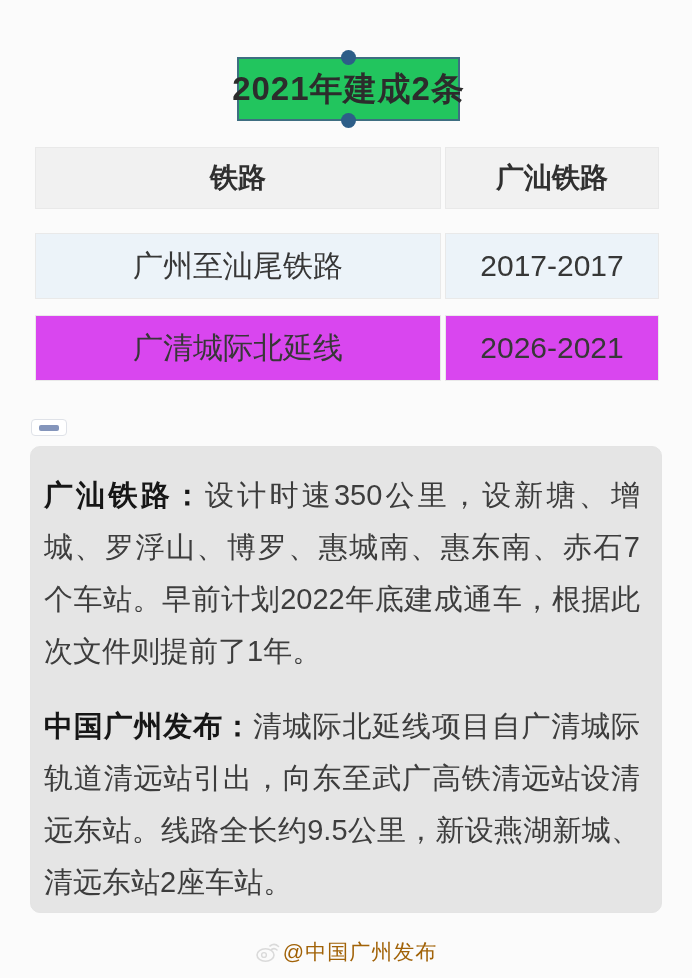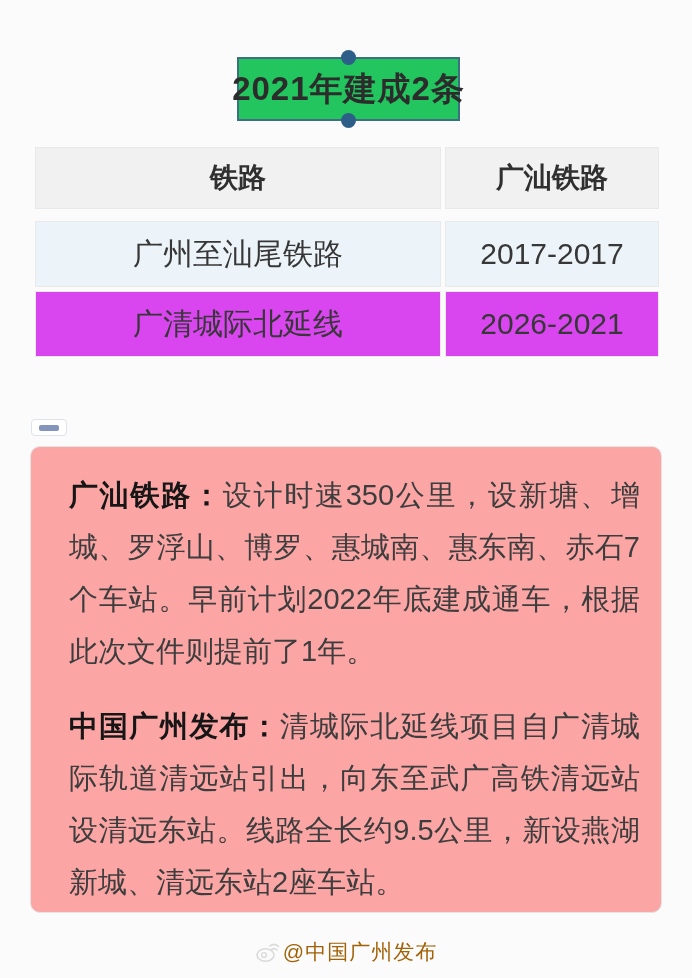--- a/index.html
+++ b/index.html
@@ -39,21 +39,21 @@
   .dot.top { top: -9px; }
   .dot.bottom { bottom: -9px; }
 
   
   .rail-table {
     position: absolute;
     left: 35px; top: 147px;
     width: 624px;
     display: flex;
     flex-direction: column;
-    gap: 4px;
+    gap: 16px;
   }
   .t-row {
     display: flex;
     gap: 4px;
   }
   .t-cell {
     display: flex; align-items: center; justify-content: center;
     border: 1px solid #e9e9e9;
     font-size: 30px;
     color: #373737;
@@ -79,24 +79,24 @@
     width: 20px; height: 6px;
     border-radius: 2px;
     background: #8495bb;
   }
 
   
   .note-card {
     position: absolute;
     left: 30px; top: 446px;
     width: 632px; height: 467px;
-    background: #fca5a5;
+    background: #e5e5e5;
     border: 1px solid #e4e4e4;
     border-radius: 10px;
-    padding: 22px 21px 0 38px;
+    padding: 22px 21px 0 13px;
   }
   .note-para {
     font-size: 29px;
     line-height: 52px;
     color: #3d3d3d;
     text-align: justify;
     text-justify: inter-ideograph;
   }
   .note-para + .note-para { margin-top: 23px; }
   .note-para .lead {

